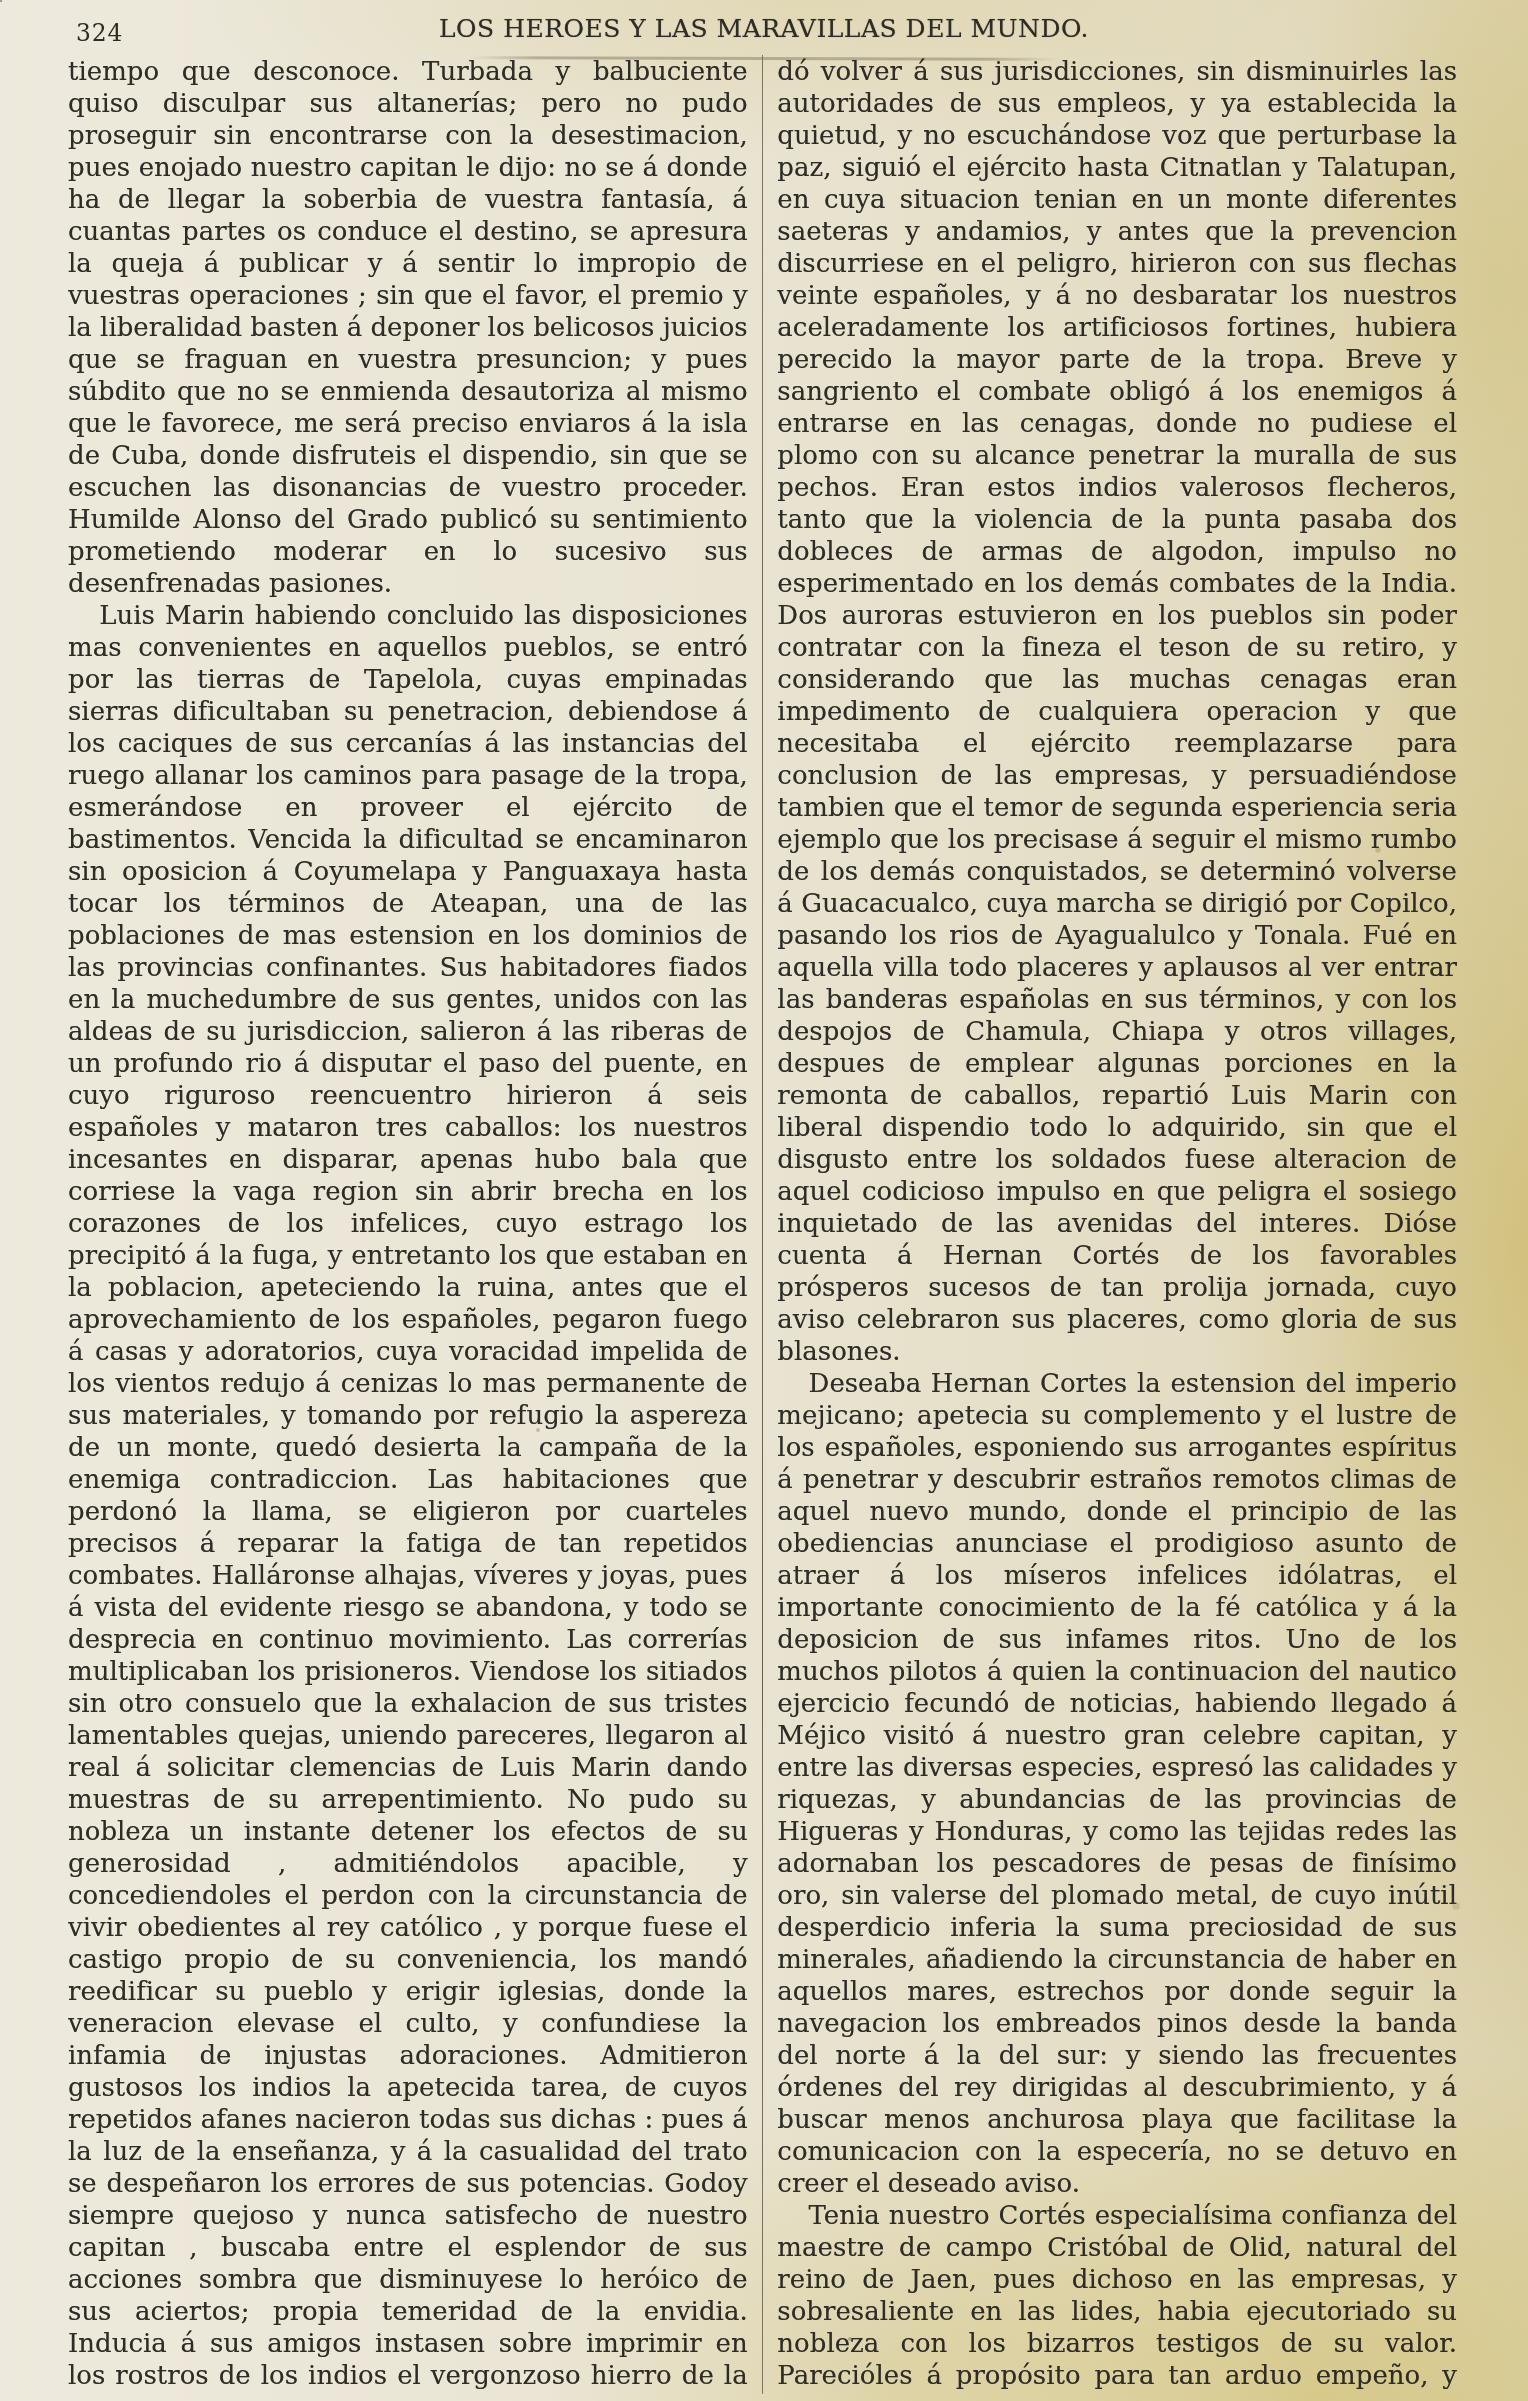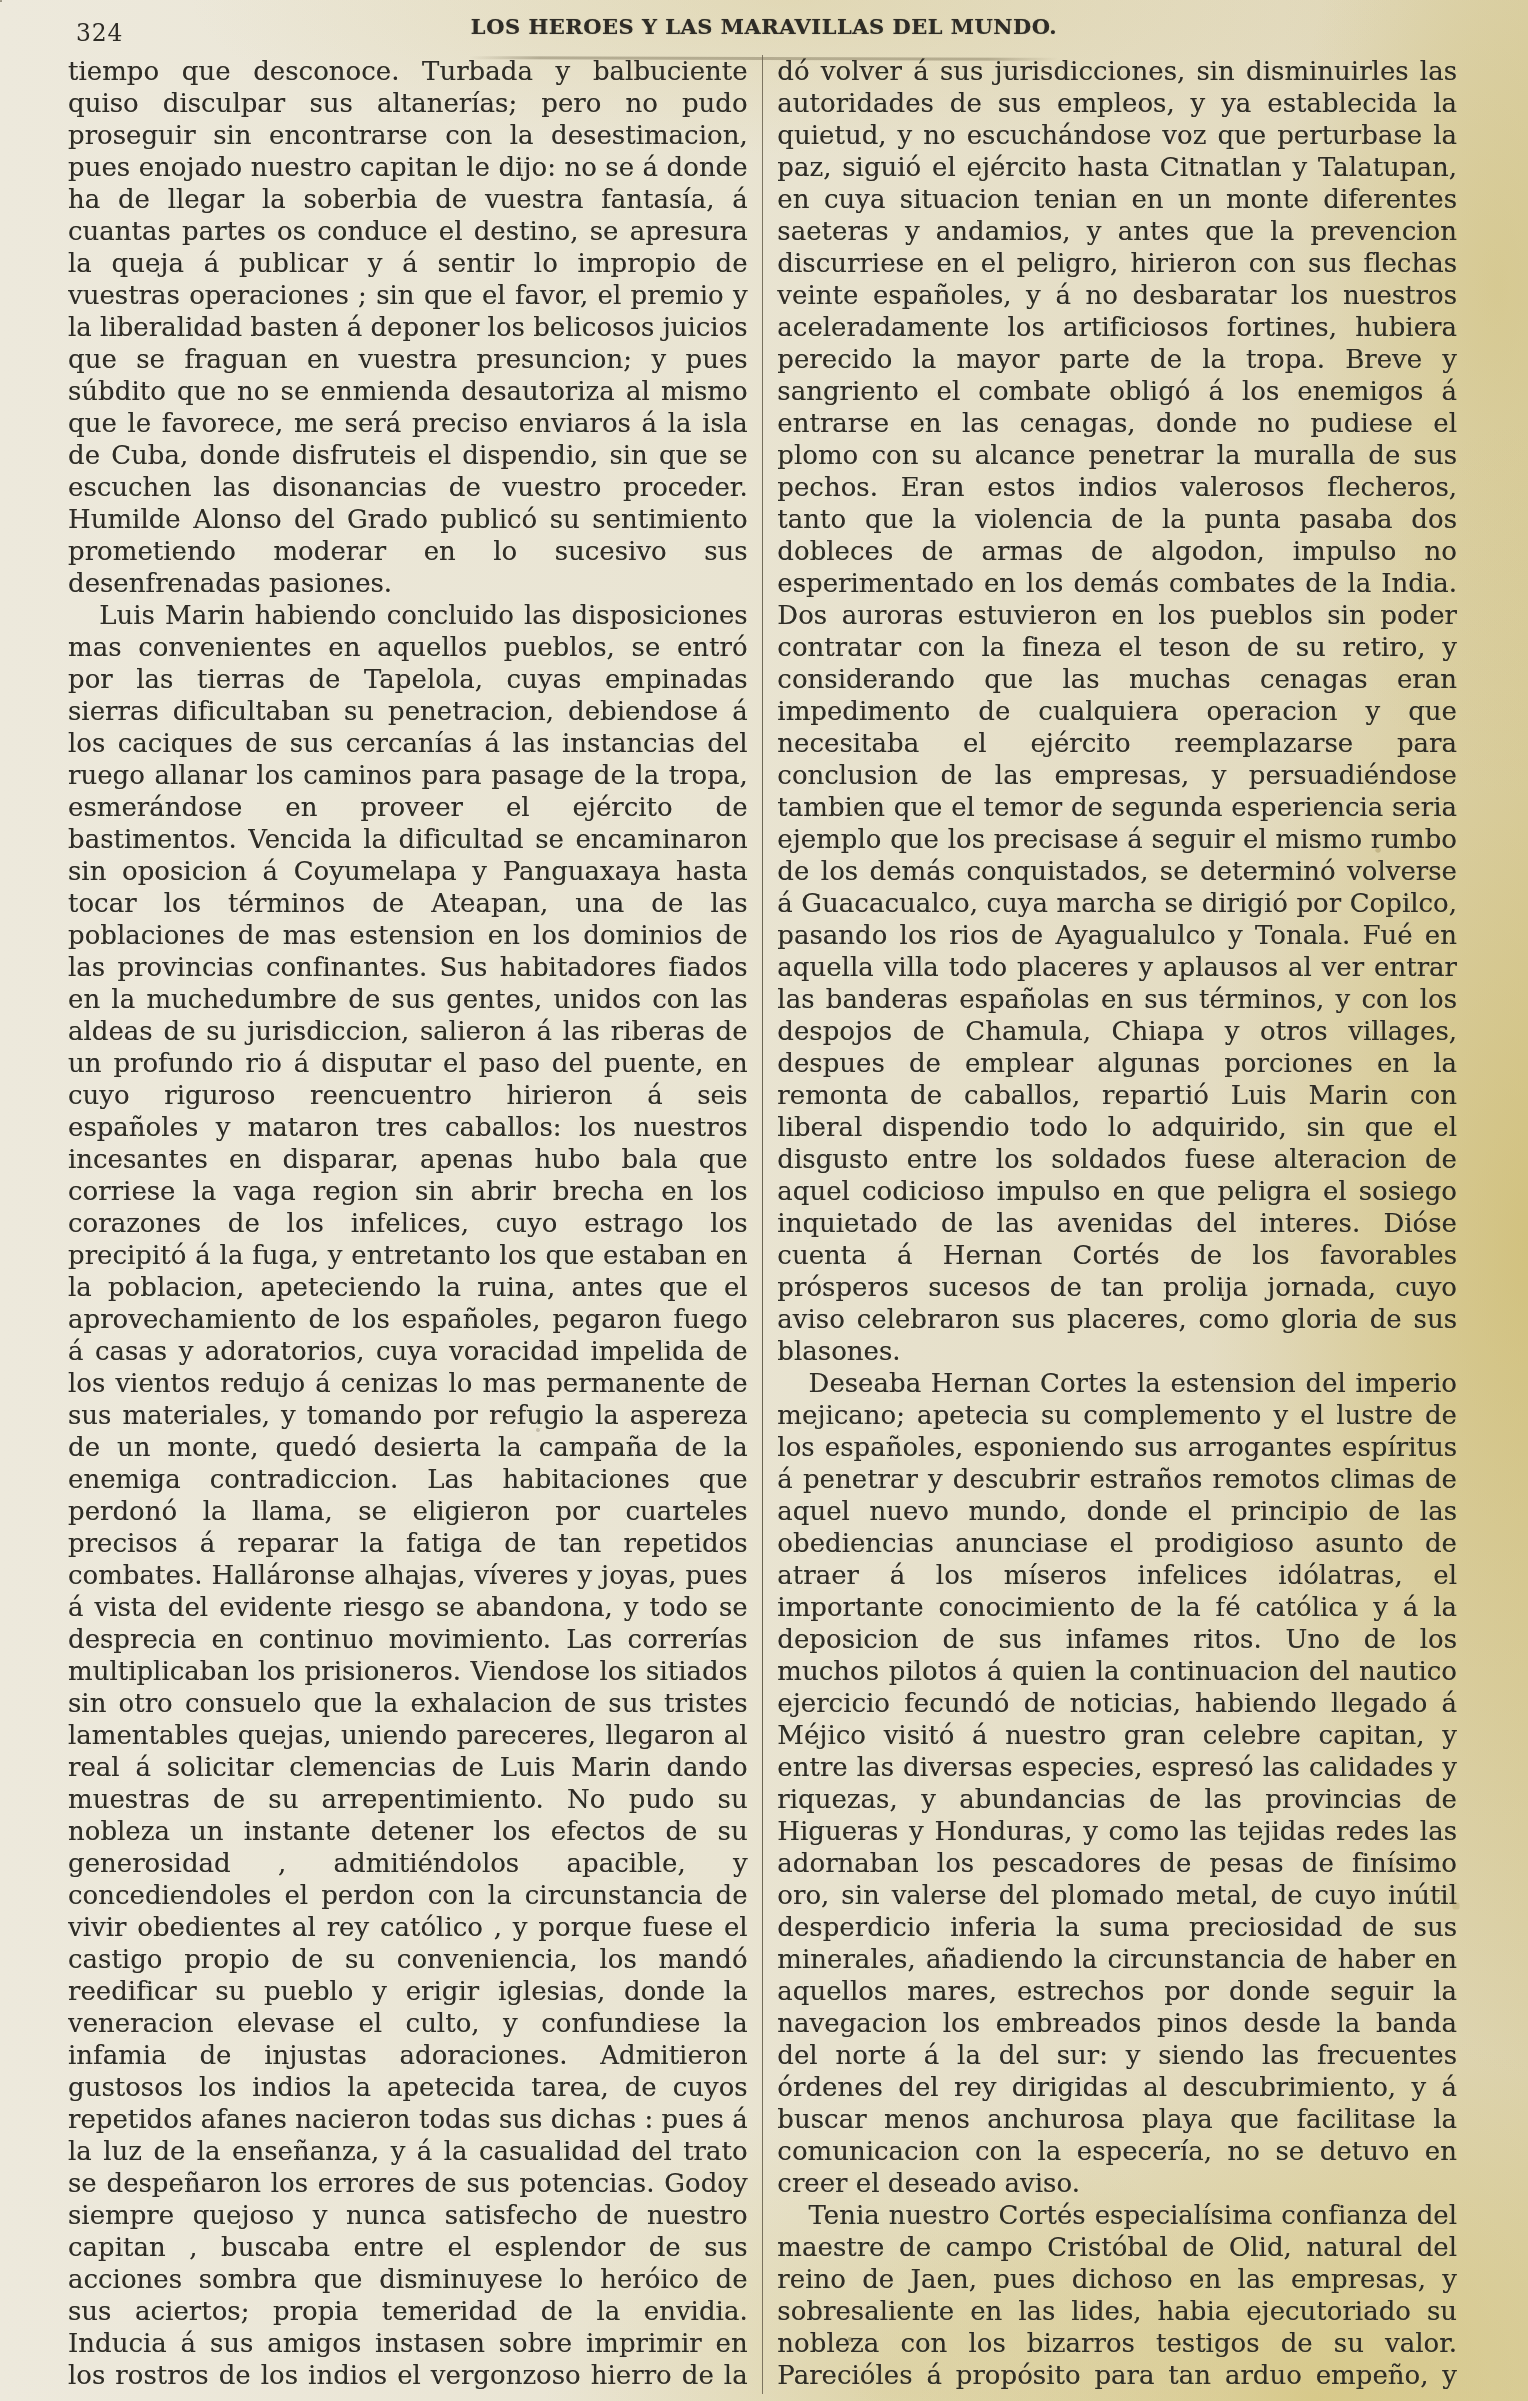--- a/index.html
+++ b/index.html
@@ -24,21 +24,21 @@
       radial-gradient(ellipse 20% 30% at 98% 12%, rgba(204,186,105,0.40), transparent 70%),
       linear-gradient(90deg, #ede9dc 0%, #e9e4d2 48%, #e3dbc0 84%, #dcd2ab 100%);
   }
   .header { position: absolute; top: 14px; left: 0; width: 100%; height: 42px; }
   .page-number {
     position: absolute; left: 76px; top: 5.2px;
     font-size: 23.4px; letter-spacing: 0.9px;
   }
   .running-title {
     margin: 0; text-align: center;
-    font-size: 21px; font-weight: 700; letter-spacing: 0.5px;
+    font-size: 25px; font-weight: 400; letter-spacing: 0.5px;
     text-shadow: 0 0 0.9px rgba(40,36,28,0.55);
   }
   .title-smudge {
     position: absolute; top: 43px; left: 50%;
     width: 589px; height: 2.6px;
     transform: translateX(-50%) rotate(0.15deg);
     background: linear-gradient(90deg, transparent, rgba(74,64,38,0.32) 12%, rgba(74,64,38,0.30) 88%, transparent);
     border-radius: 1.7px;
   }
   .columns {

